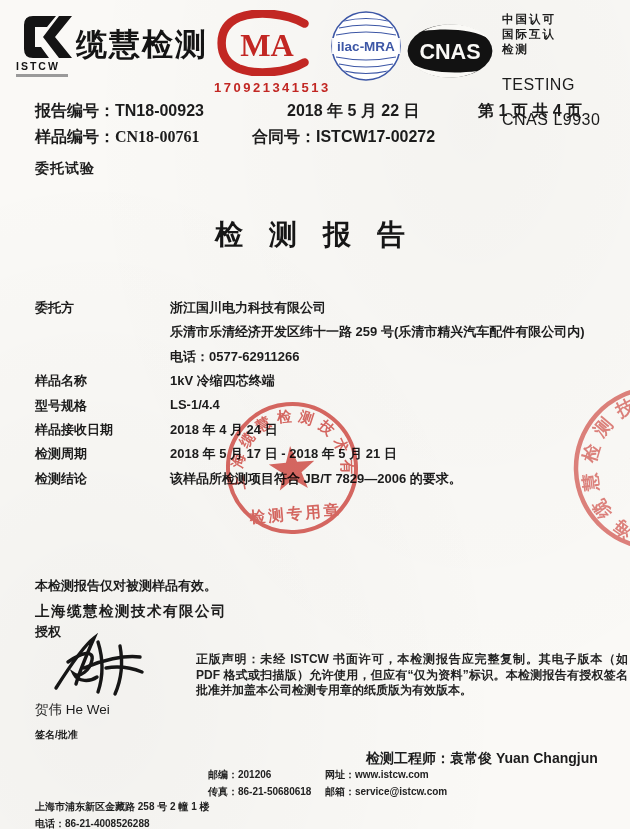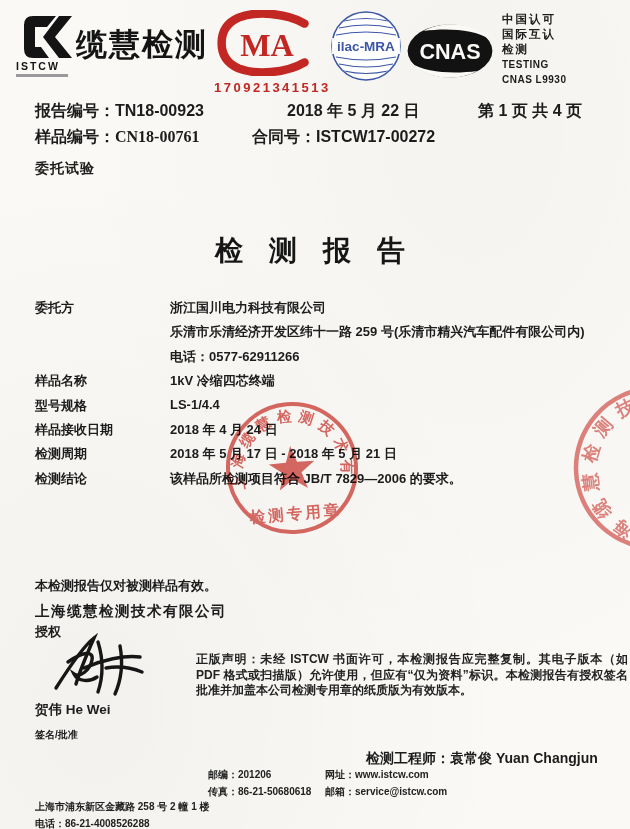--- a/index.html
+++ b/index.html
@@ -20,48 +20,48 @@
   .brand-glyph{left:20px;top:14px;}
   .brand-word{left:76px;top:24px;font-size:31px;font-weight:900;letter-spacing:2px;color:#141414;}
   .istcw-text{left:16px;top:60px;font-size:10.5px;font-weight:900;letter-spacing:2px;color:#141414;}
   .istcw-tag{left:16px;top:74px;width:52px;height:3px;background:#9a9a9a;}
   .cma{left:214px;top:10px;width:110px;text-align:center;}
   .cma-number{font-size:13px;font-weight:700;letter-spacing:2.5px;color:#c22723;margin-top:0px;}
   .ilac{left:330px;top:10px;}
   .cnas{left:406px;top:22px;}
   .accred{left:502px;top:12px;line-height:15px;}
   .accred .cn{font-family:"Liberation Serif","DejaVu Serif",serif;font-size:11.5px;font-weight:700;letter-spacing:2px;}
-  .accred .en{font-size:10px;font-weight:700;letter-spacing:0.5px;}
+  .accred .en{font-size:16px;font-weight:400;letter-spacing:0.5px;margin-top:20px;}
   
   .meta-text{font-size:16px;font-weight:700;}
   .r1{top:101px;}
   .r2{top:127px;}
   .test-type{left:35px;top:160px;font-size:14px;font-weight:700;letter-spacing:1px;}
   
   .doc-title{
-    left:0;top:232px;width:100%;text-align:center;
+    left:0;top:216px;width:100%;text-align:center;
     font-size:28px;font-weight:700;letter-spacing:26px;padding-left:16px;box-sizing:border-box;
     font-family:"Liberation Serif","DejaVu Serif",serif;color:#161616;
   }
   
   .info{left:35px;top:299px;width:585px;}
   .info-row{display:flex;height:24.4px;align-items:flex-start;}
   .info-label{width:135px;flex:0 0 135px;font-size:13px;font-weight:700;}
   .info-value{font-size:13px;font-weight:700;}
   
   .stamp{mix-blend-mode:multiply;}
   .stamp-main{left:212px;top:388px;opacity:.85;transform:rotate(-5deg);}
   .stamp-edge{left:556px;top:368px;opacity:.7;transform:rotate(-70deg);}
   
   .validity{left:35px;top:577px;font-size:13px;font-weight:700;}
   .company-line{left:35px;top:602px;font-size:14.5px;font-weight:700;letter-spacing:1.5px;}
   .authorize{left:35px;top:623px;font-size:13px;font-weight:700;}
   .signature{left:40px;top:628px;}
   .disclaimer{left:196px;top:652px;width:432px;font-size:12px;line-height:15.5px;font-weight:600;color:#222;text-align:justify;}
-  .approver{left:35px;top:701px;font-size:13.5px;font-weight:700;}
+  .approver{left:35px;top:701px;font-size:13.5px;font-weight:400;}
   .approver-caption{left:35px;top:728px;font-size:10px;font-weight:700;}
   .engineer{left:366px;top:750px;font-size:14px;font-weight:700;}
   
   .footer-col{top:767px;font-size:10px;font-weight:700;line-height:16.5px;color:#222;}
   .fc1{left:35px;margin-top:32px;}
   .fc2{left:208px;}
   .fc3{left:325px;}
 </style>
 </head>
 <body>

